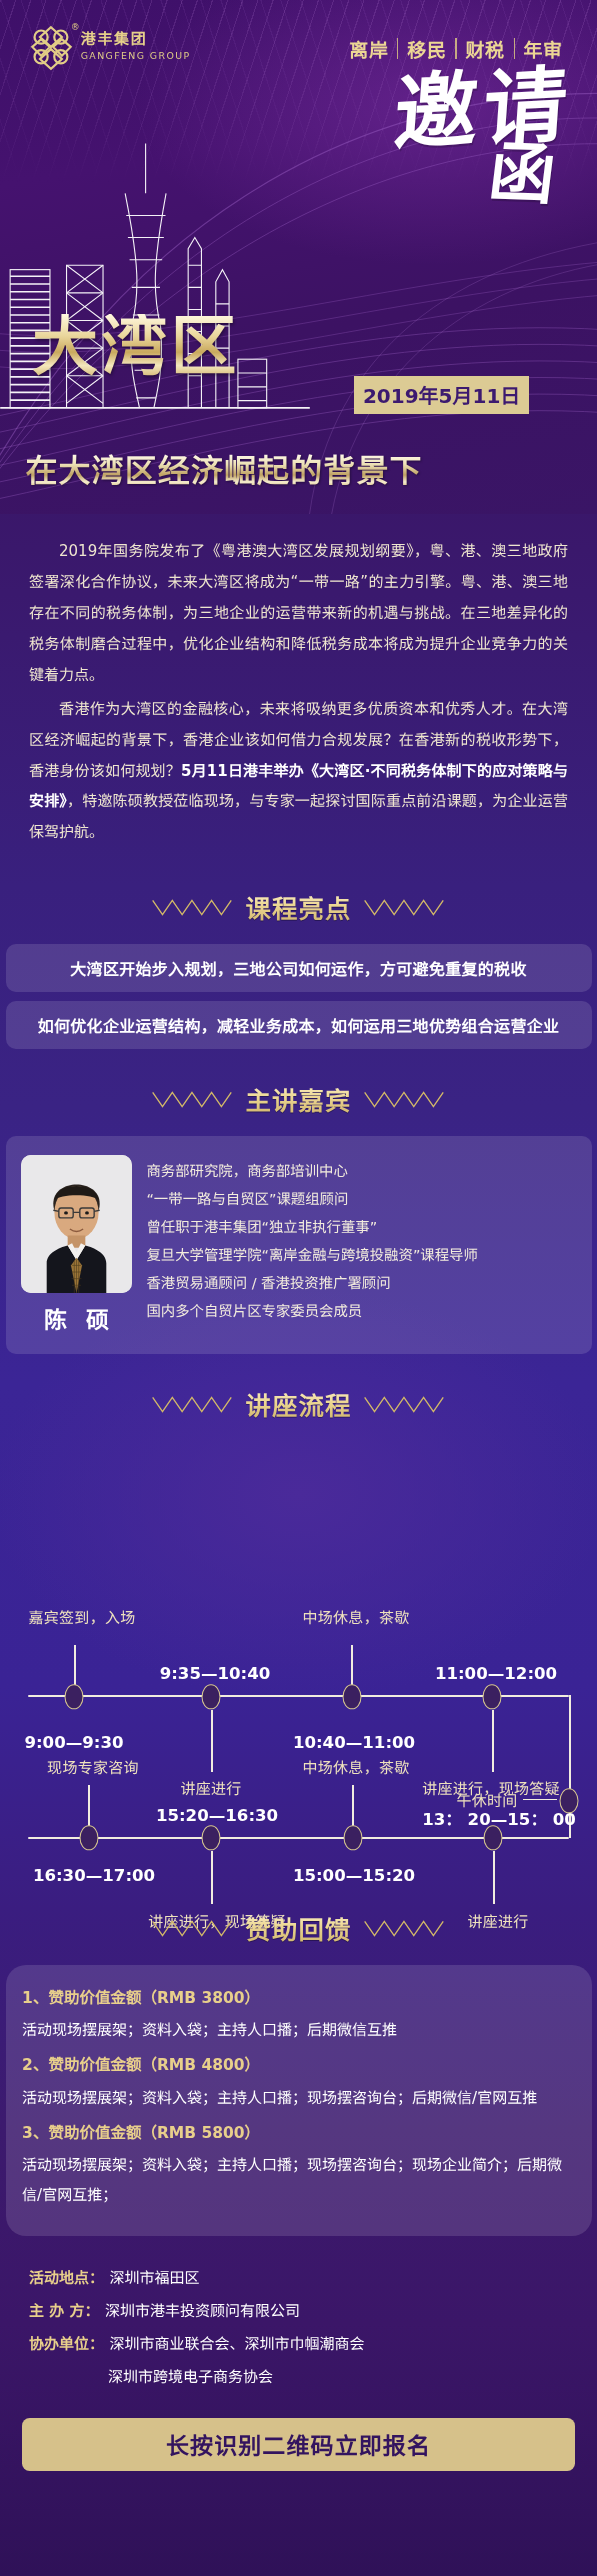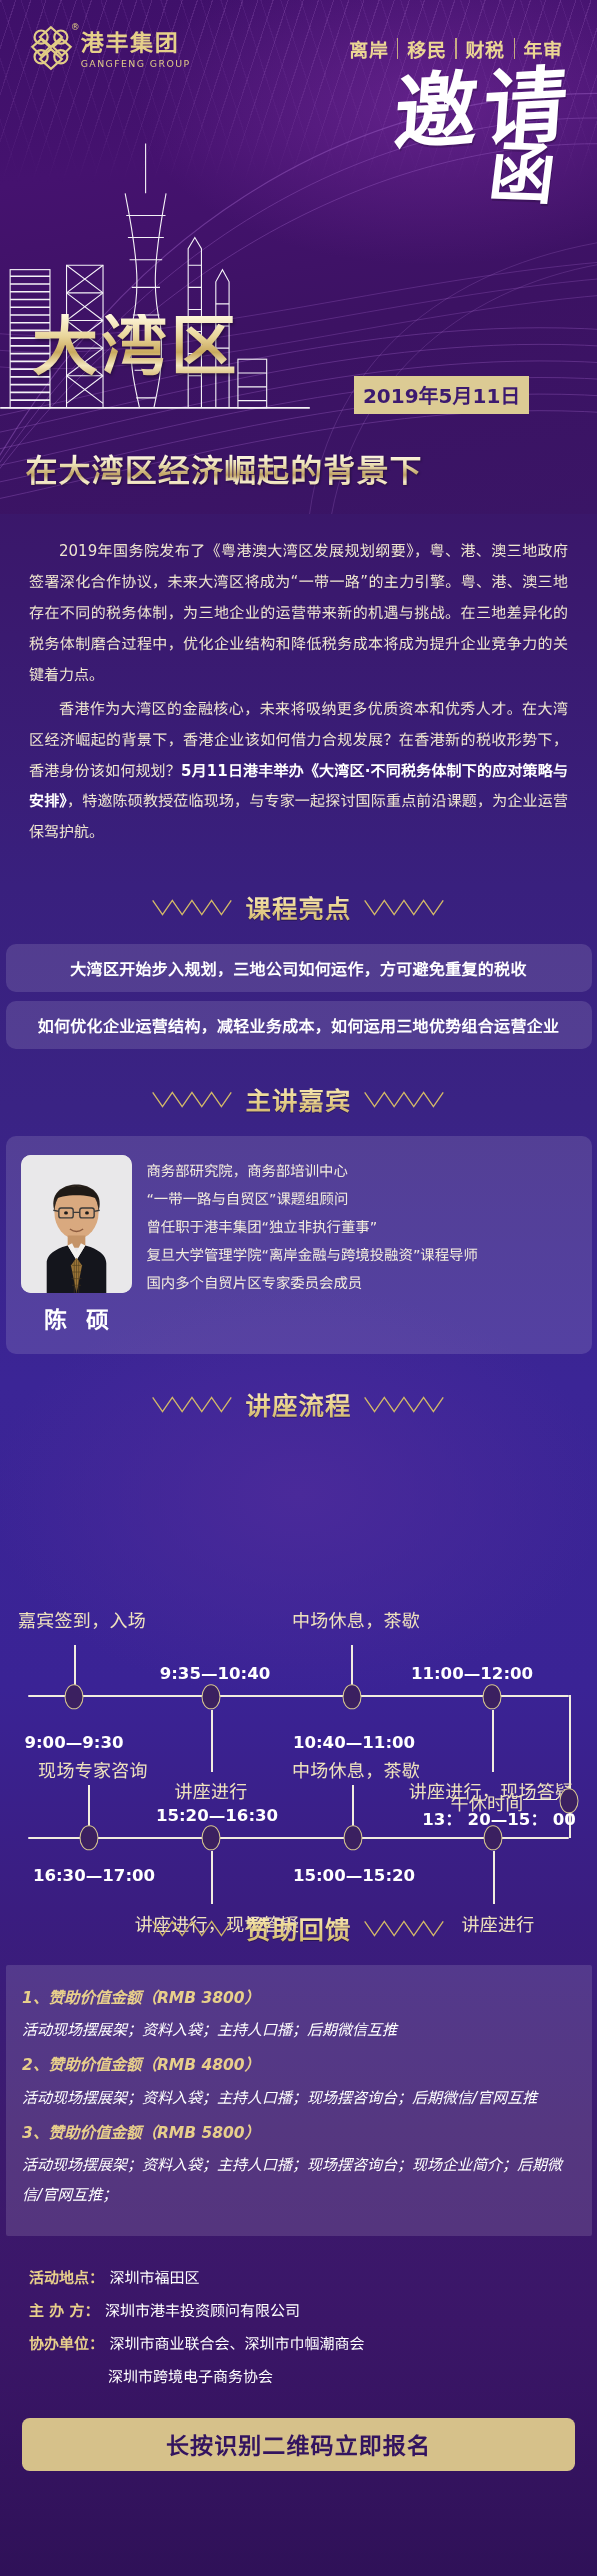--- a/index.html
+++ b/index.html
@@ -57,21 +57,21 @@
   }
   .logo-block { display: flex; align-items: flex-start; gap: 7.7px; }
   .logo-mark { position: relative; width: 43px; height: 46px; }
   .logo-mark svg { display: block; }
   .logo-reg {
     position: absolute; top: -2.2px; right: -6.6px;
     color: #e3cf86; font-size: 8.9px; line-height: 1;
   }
   .logo-words { display: flex; flex-direction: column; gap: 4.4px; padding-top: 6.6px; }
   .logo-cn {
-    color: #e6d08a; font-size: 23px; font-weight: 700; letter-spacing: 1.7px; line-height: 1;
+    color: #e6d08a; font-size: 15px; font-weight: 700; letter-spacing: 1.7px; line-height: 1;
   }
   .logo-en {
     color: #e0cb87; font-size: 9.4px; letter-spacing: 1.4px; line-height: 1;
   }
   .brand-spacer { flex: 1; }
   .tagline {
     display: flex; align-items: center; gap: 0;
     color: #ecd694; font-size: 19px; font-weight: 700; letter-spacing: 0.6px;
   }
   .tagline span.word { padding: 0 8.9px; }
@@ -236,32 +236,31 @@
     transform: translate(-50%, -50%);
     z-index: 3;
   }
   .tl-time {
     position: absolute;
     color: #ffffff; font-size: 16.6px; font-weight: 700; letter-spacing: 0;
     white-space: nowrap; transform: translateX(-50%);
   }
   .tl-label {
     position: absolute;
-    color: #efe2bd; font-size: 18px; letter-spacing: 0.3px;
+    color: #efe2bd; font-size: 15px; letter-spacing: 0.3px;
     white-space: nowrap; transform: translateX(-50%); text-align: right;
   }
 
   
   .sponsor-box {
     position: relative; z-index: 4;
     margin: 0 5.5px;
     background: rgba(255,255,255,.13);
-    border-radius: 2px;
+    border-radius: 20px;
     padding: 19px 16.6px 21px;
-    font-style: italic;
   }
   .sp-title {
     color: #e8cf8b; font-size: 15.5px; font-weight: 700;
     margin-bottom: 3.3px; line-height: 1.9;
   }
   .sp-body {
     color: #ffffff; font-size: 15px; line-height: 1.95; margin-bottom: 5.5px;
   }
 
   
@@ -464,20 +463,21 @@
           </g>
         </svg>
       </div>
       <div class="speaker-name">陈 硕</div>
     </div>
     <div class="speaker-right">
       <div>商务部研究院，商务部培训中心</div>
       <div>“一带一路与自贸区”课题组顾问</div>
       <div>曾任职于港丰集团“独立非执行董事”</div>
       <div>复旦大学管理学院“离岸金融与跨境投融资”课程导师</div>
+      <div>香港贸易通顾问 / 香港投资推广署顾问</div>
       <div>国内多个自贸片区专家委员会成员</div>
     </div>
   </div>
 
   <div class="sec-head">
     <svg class="zig" width="83" height="24" viewBox="0 0 150 44">
       <polyline points="2,10 20,36 38,10 56,36 74,10 92,36 110,10 128,36 146,10" fill="none" stroke="#d3b968" stroke-width="2.5"></polyline>
     </svg>
     <span class="txt">讲座流程</span>
     <svg class="zig" width="83" height="24" viewBox="0 0 150 44">
@@ -500,21 +500,21 @@
     <div class="tl-time" style="left:215px; top:223px;">9:35—10:40</div>
     <div class="tl-vert" style="left:211px; top:269px; height:62px;"></div>
     <div class="tl-label" style="left:211px; top:336px;">讲座进行</div>
 
     <div class="tl-node" style="left:352px; top:256px;"></div>
     <div class="tl-vert" style="left:351px; top:204px; height:40px;"></div>
     <div class="tl-label" style="left:356px; top:165px;">中场休息，茶歇</div>
     <div class="tl-time" style="left:354px; top:292px;">10:40—11:00</div>
 
     <div class="tl-node" style="left:492px; top:256px;"></div>
-    <div class="tl-time" style="left:472px; top:223px;">11:00—12:00</div>
+    <div class="tl-time" style="left:496px; top:223px;">11:00—12:00</div>
     <div class="tl-vert" style="left:492px; top:269px; height:62px;"></div>
     <div class="tl-label" style="left:491px; top:336px;">讲座进行，现场答疑</div>
 
     <div class="tl-node" style="left:569px; top:360px;"></div>
     <div style="position:absolute; left:523px; top:358px; width:34px; height:1.7px; background:#f2eddf;"></div>
     <div class="tl-label" style="left:487px; top:348px;">午休时间</div>
 
     <div class="tl-line row2"></div>
 
     <div class="tl-vert" style="left:29px; top:396px; height:0px;"></div>

